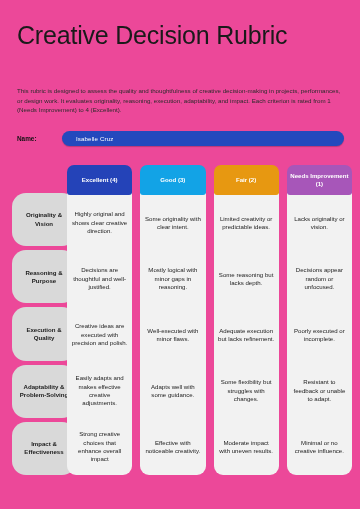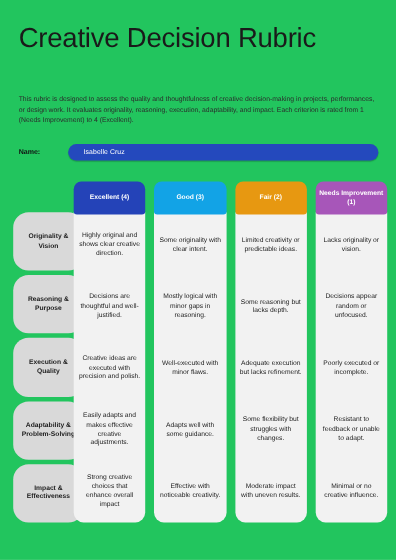--- a/index.html
+++ b/index.html
@@ -7,21 +7,21 @@
     width: 360px;
     height: 509px;
     background: #ffffff;
     font-family: "Liberation Sans", sans-serif;
     overflow: hidden;
   }
   .page {
     position: relative;
     width: 360px;
     height: 509px;
-    background: #22c55e;
+    background: #ec4899;
   }
 
   
   .doc-title {
     position: absolute;
     left: 17px;
     top: 21px;
     width: 300px;
     font-size: 25px;
     line-height: 29px;

